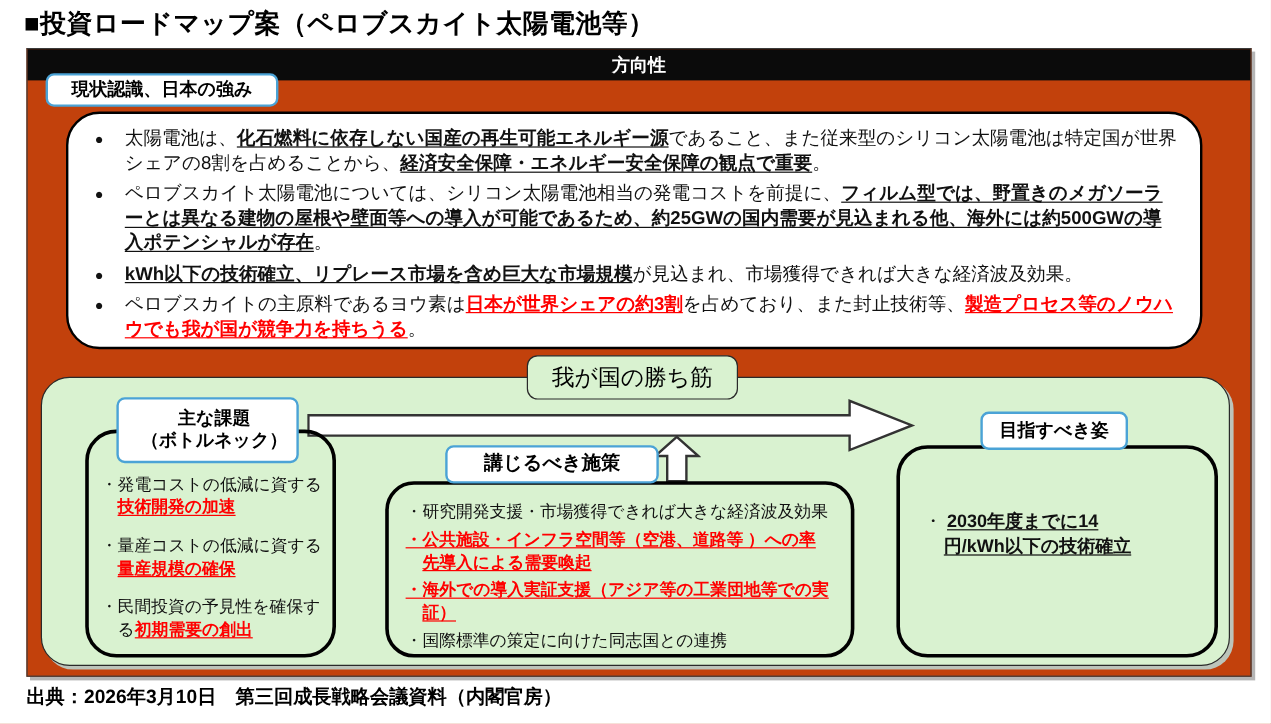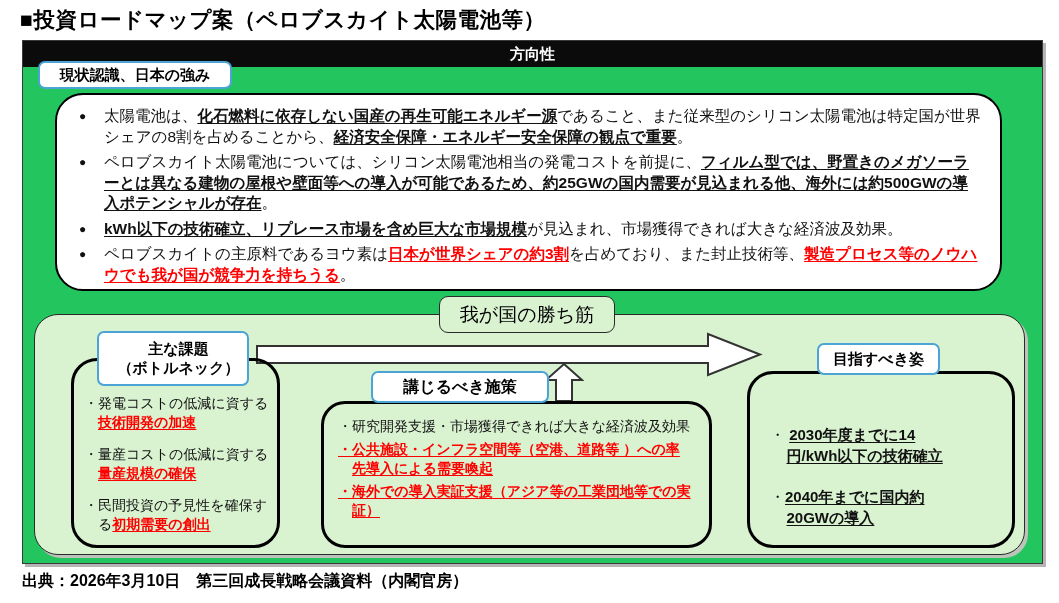--- a/index.html
+++ b/index.html
@@ -3,21 +3,21 @@
 <meta charset="utf-8">
 <style>
   * { margin:0; padding:0; box-sizing:border-box; }
   html,body { width:1059px; height:603px; background:#fff;
     font-family:"Liberation Sans","DejaVu Sans",sans-serif; color:#000; }
   body { position:relative; overflow:hidden; }
 
   .page-title { position:absolute; left:20px; top:5px; font-size:21.5px; font-weight:bold; letter-spacing:0.5px; }
 
   .board { position:absolute; left:22px; top:40px; width:1021px; height:524px;
-    background:#22c55e; border:1.5px solid #3a3a3a; box-shadow:3px 3px 0 #b5b5b5; }
+    background:#c2410c; border:1.5px solid #3a3a3a; box-shadow:3px 3px 0 #b5b5b5; }
 
   .header-bar { position:absolute; left:0; top:0; right:0; height:26px;
     background:var(--header-black,#0b0b0b); color:#fff; font-weight:bold; font-size:15px;
     display:flex; align-items:center; justify-content:center; }
 
   .tag { position:absolute; background:#fff; border:2px solid var(--label-border-blue,#4ba3d6);
     border-radius:7px; font-weight:bold; display:flex; flex-direction:column;
     align-items:center; justify-content:center; text-align:center; z-index:6; line-height:1.25; }
 
   .strengths-label { left:15px; top:20px; width:194px; height:28px; font-size:15px; }
@@ -113,24 +113,24 @@
       <div class="g-item"><span class="seg-n">・発電コストの低減に資する</span><span class="seg-rbu">技術開発の加速</span></div>
       <div class="g-item"><span class="seg-n">・量産コストの低減に資する</span><span class="seg-rbu">量産規模の確保</span></div>
       <div class="g-item"><span class="seg-n">・民間投資の予見性を確保する</span><span class="seg-rbu">初期需要の創出</span></div>
     </div>
 
     <div class="tag measures-label">講じるべき施策</div>
     <div class="inner-box measures-box">
       <div class="g-item"><span class="seg-n">・研究開発支援・市場獲得できれば大きな経済波及効果</span></div>
       <div class="g-item"><span class="seg-rbu">・公共施設・インフラ空間等（空港、道路等 ）への率先導入による需要喚起</span></div>
       <div class="g-item"><span class="seg-rbu">・海外での導入実証支援（アジア等の工業団地等での実証）</span></div>
+      <div class="g-item"><span class="seg-n">・国際標準の策定に向けた同志国との連携</span></div>
     </div>
 
     <div class="tag goals-label">目指すべき姿</div>
     <div class="inner-box goals-box">
       <div class="g-item"><span class="seg-n">・ </span><span class="seg-bu">2030年度までに14円/kWh以下の技術確立</span></div>
-      <div class="g-item"><span class="seg-n">・</span><span class="seg-bu">2040年までに国内約20GWの導入</span></div>
     </div>
 
   </div>
 </div>
 
 <div class="source-note">出典：2026年3月10日　第三回成長戦略会議資料（内閣官房）</div>
 
 </body></html>

